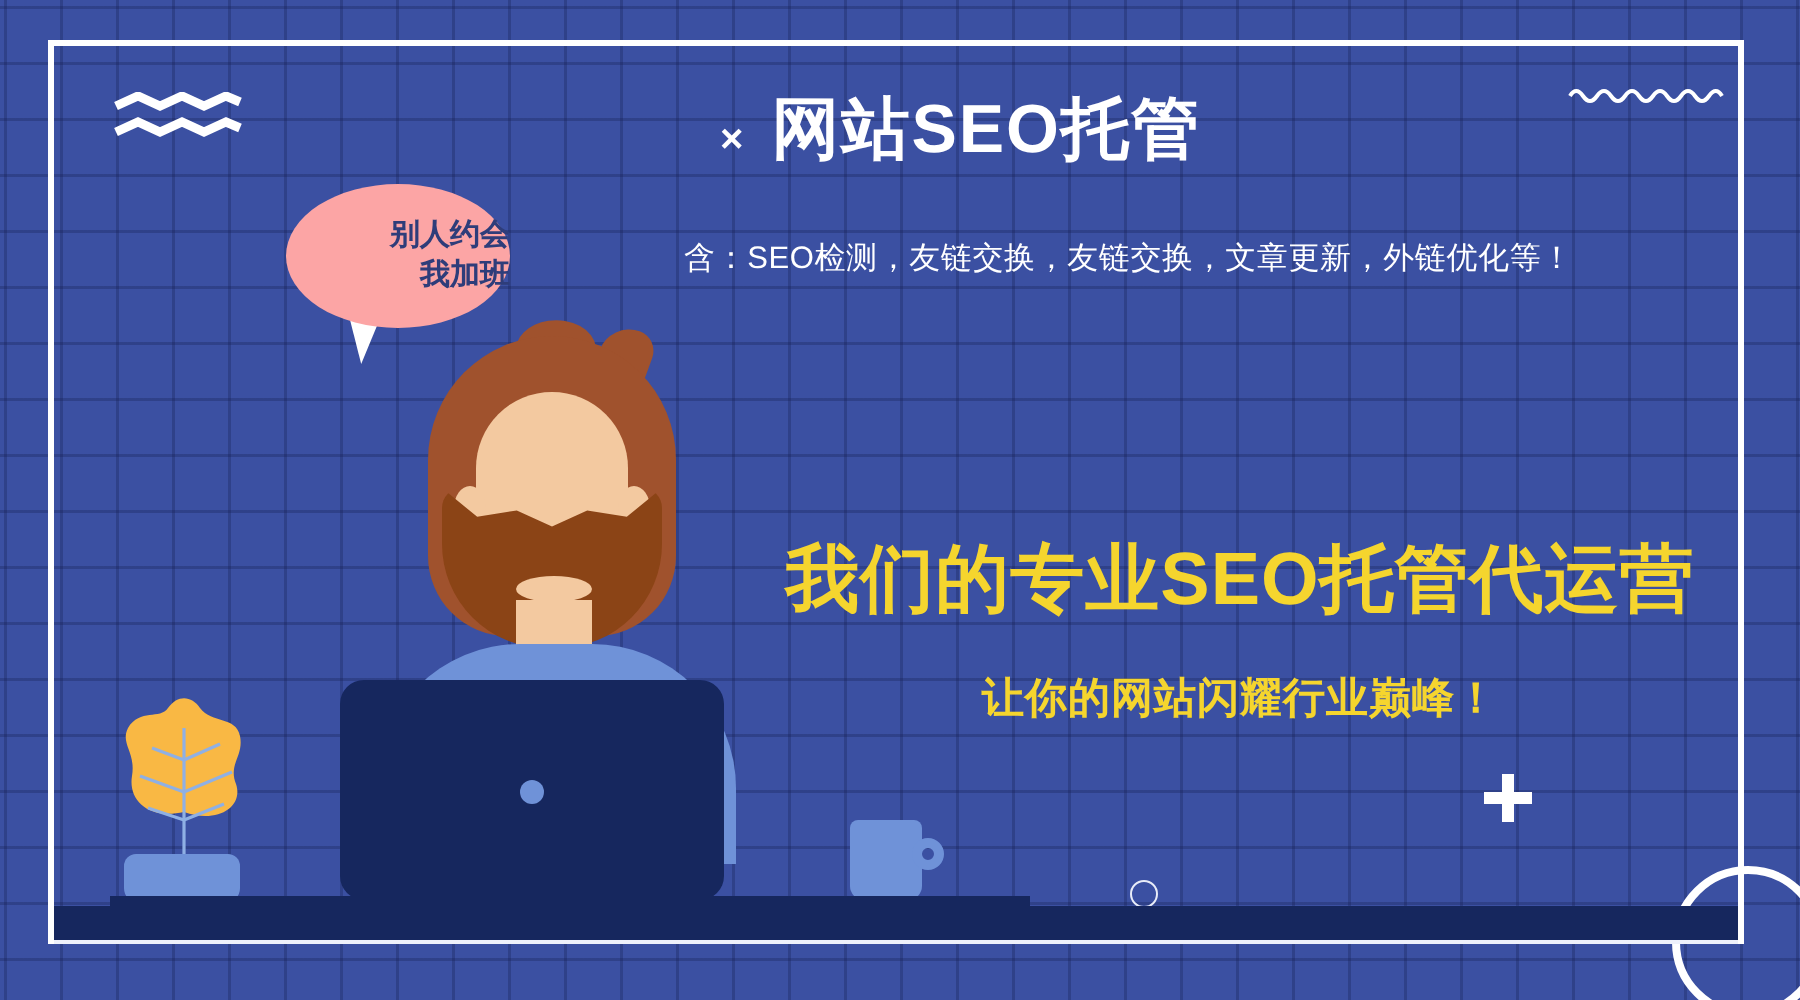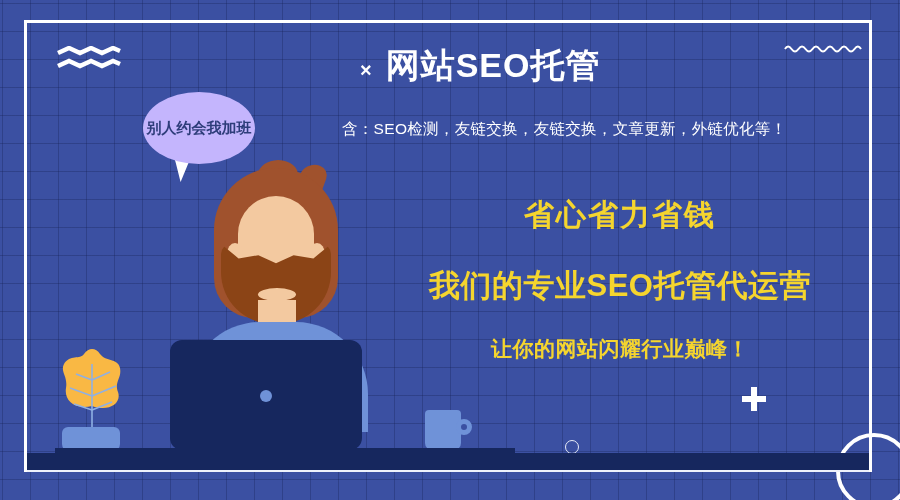--- a/index.html
+++ b/index.html
@@ -98,45 +98,45 @@
   .slogan {
     position: absolute;
     left: 370px;
     width: 500px;
     text-align: center;
     color: #f5d52e;
     font-weight: bold;
     white-space: nowrap;
   }
   .slogan-1 { top: 195px; font-size: 30px; letter-spacing: 2px; }
-  .slogan-2 { top: 265px; font-size: 31px; letter-spacing: 0.5px; }
+  .slogan-2 { top: 265px; font-size: 37px; letter-spacing: 0.5px; }
   .slogan-3 { top: 335px; font-size: 21px; letter-spacing: 0.5px; }
   .plus-mark {
     position: absolute;
     left: 742px; top: 387px;
     width: 24px; height: 24px;
   }
   .plus-mark::before, .plus-mark::after {
     content: "";
     position: absolute;
     background: #ffffff;
   }
   .plus-mark::before { left: 9px; top: 0; width: 6px; height: 24px; }
   .plus-mark::after  { left: 0; top: 9px; width: 24px; height: 6px; }
 
   
   .bubble {
     position: absolute;
     left: 143px; top: 92px;
     width: 112px; height: 72px;
-    background: #c4b5fd;
+    background: #fca5a5;
     border-radius: 50% / 50%;
     display: flex;
-    flex-direction: row;
-    align-items: center;
+    flex-direction: column;
+    align-items: flex-end;
     justify-content: center;
     color: #2e3d7a;
     font-size: 15px;
     font-weight: bold;
     line-height: 1.35;
     z-index: 8;
   }
   .bubble-tail2 {
     position: absolute;
     left: 173px; top: 152px;
@@ -351,19 +351,18 @@
     <span>我加班</span>
   </div>
 
   <div class="title-row">
     <span class="title-x">×</span>
     <span class="title-text">网站SEO托管</span>
   </div>
 
   <div class="subtitle">含：SEO检测，友链交换，友链交换，文章更新，外链优化等！</div>
 
-  <div class="slogan slogan-1">省心省力省钱</div>
   <div class="slogan slogan-2">我们的专业SEO托管代运营</div>
   <div class="slogan slogan-3">让你的网站闪耀行业巅峰！</div>
 
   <div class="plus-mark"></div>
 
 </div>
 
 </body></html>

